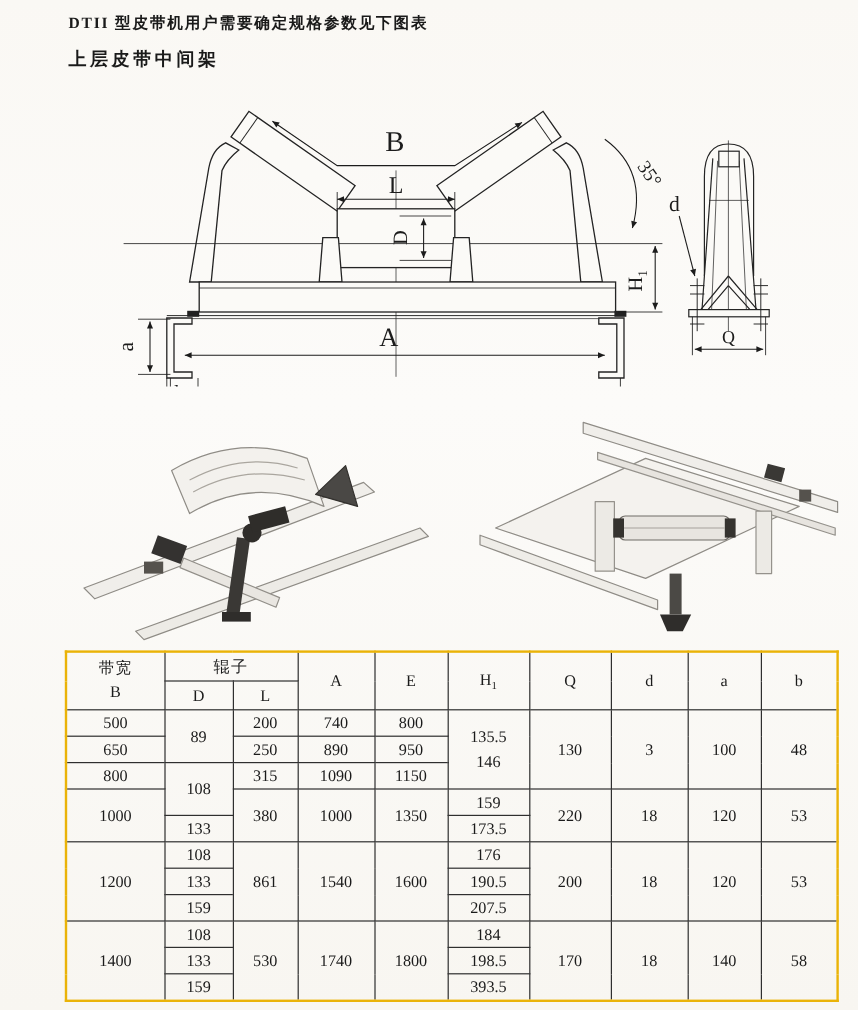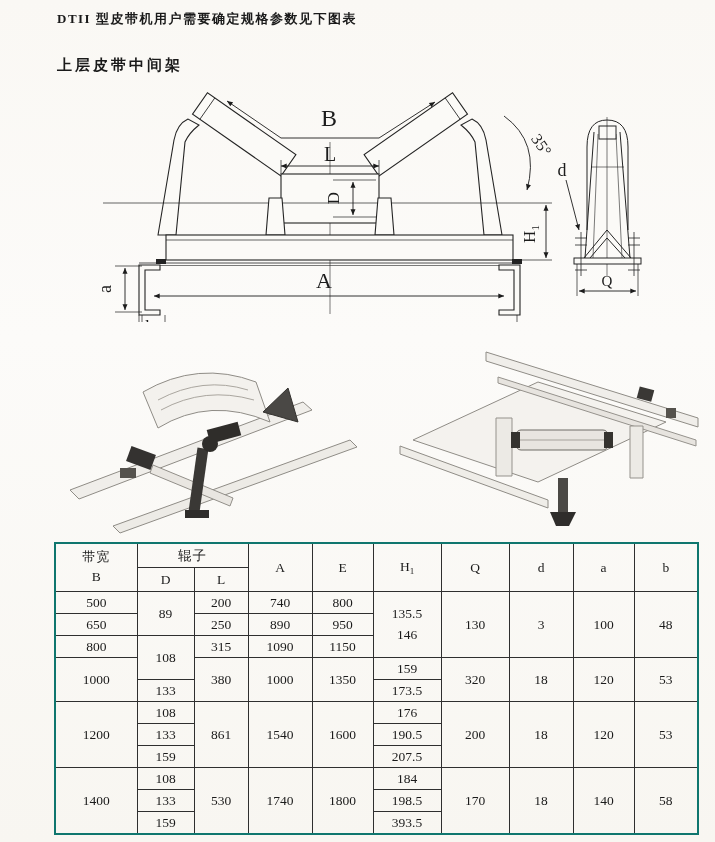--- a/index.html
+++ b/index.html
@@ -6,30 +6,30 @@
   body{
     width:715px;height:842px;position:relative;overflow:hidden;
     background:linear-gradient(180deg,#faf8f4 0%,#fcfbf9 40%,#f8f6f1 100%);
     font-family:"Liberation Serif","DejaVu Serif",serif;color:#141414;
   }
   .title{
     position:absolute;left:57px;top:10px;font-size:13px;font-weight:bold;
     letter-spacing:1.5px;color:#1a1a1a;text-align:center;
   }
   .subtitle{
-    position:absolute;left:57px;top:56px;font-size:15px;font-weight:bold;
+    position:absolute;left:57px;top:40px;font-size:15px;font-weight:bold;
     letter-spacing:3px;color:#1a1a1a;
   }
   svg text{fill:#1c1c1c;font-family:"Liberation Serif","DejaVu Serif",serif;}
   .drawing{position:absolute;left:85px;top:62px;}
   .photos{position:absolute;left:0;top:322px;}
   table.spec{
     position:absolute;left:54px;top:542px;width:643px;height:280px;
     border-collapse:collapse;table-layout:fixed;
-    border:2px solid #0f766e;background:transparent;
+    border:2px solid #eab308;background:transparent;
   }
   table.spec th,table.spec td{
     border:1px solid #2f2f2f;text-align:center;vertical-align:middle;
     font-size:13.5px;font-weight:normal;padding:0;color:#1b1b1b;
     font-family:"Liberation Serif","DejaVu Serif",serif;
   }
   table.spec thead th{height:23px;}
   table.spec tbody td{height:21px;}
   .cjk{font-size:13px;letter-spacing:1px;}
   .stack div{line-height:1.55;}
@@ -271,21 +271,21 @@
         <td>315</td>
         <td>1090</td>
         <td>1150</td>
       </tr>
       <tr>
         <td rowspan="2">1000</td>
         <td rowspan="2">380</td>
         <td rowspan="2">1000</td>
         <td rowspan="2">1350</td>
         <td>159</td>
-        <td rowspan="2">320</td>
+        <td rowspan="2">220</td>
         <td rowspan="2">18</td>
         <td rowspan="2">120</td>
         <td rowspan="2">53</td>
       </tr>
       <tr>
         <td>133</td>
         <td>173.5</td>
       </tr>
       <tr>
         <td rowspan="3">1200</td>

